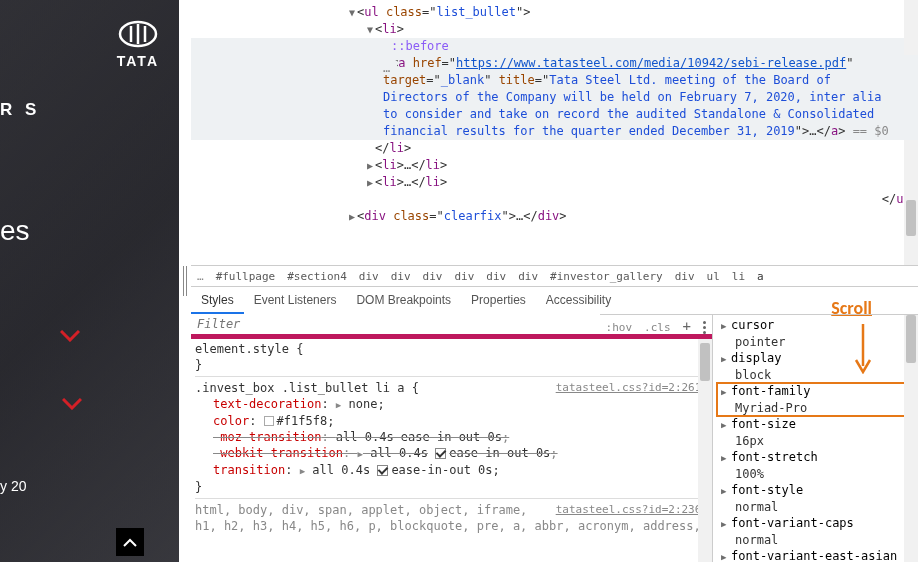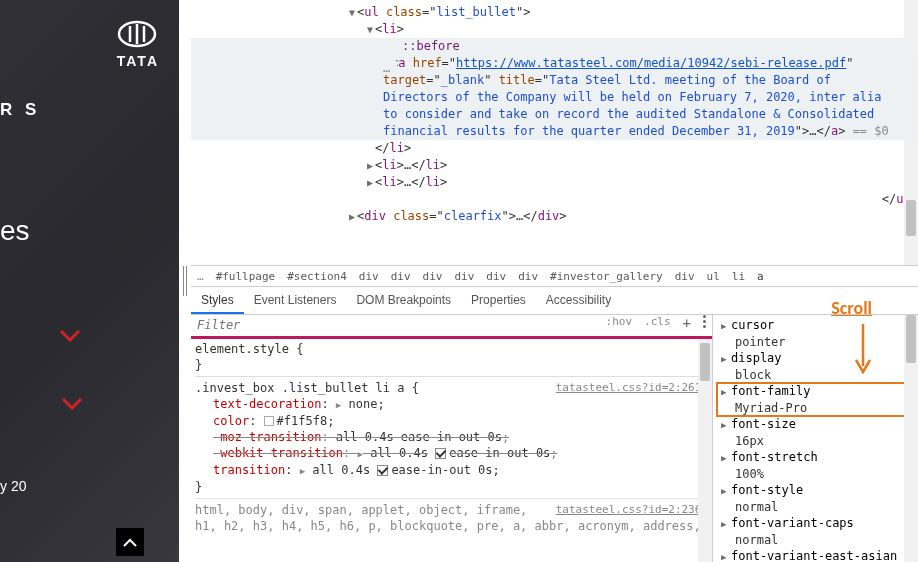--- a/index.html
+++ b/index.html
@@ -20,21 +20,21 @@
   height: 562px;
   background: linear-gradient(rgba(40,40,50,0.55), rgba(40,40,50,0.55)),
               linear-gradient(135deg, #3a3a3a 0%, #2a2a2a 50%, #4a4a4a 100%);
   color: #fff;
   overflow: hidden;
 }
 .left-panel .logo {
   position: absolute;
   top: 20px;
   right: 20px;
-  text-align: left;
+  text-align: center;
 }
 .left-panel .logo .tata-mark {
   width: 40px;
   height: 28px;
   margin: 0 auto 2px;
 }
 .left-panel .logo-text {
   font-weight: bold;
   font-size: 14px;
   letter-spacing: 2px;
@@ -133,21 +133,21 @@
   padding: 4px 0;
 }
 .elements-pane .node {
   white-space: nowrap;
 }
 .elements-pane .tag { color: #881280; }
 .elements-pane .attr-name { color: #994500; }
 .elements-pane .attr-value { color: #1d4ed8; }
 .elements-pane .attr-value.url { color: #1155cc; text-decoration: underline; }
 .elements-pane .text-part { color: #333; }
-.elements-pane .pseudo { color: #701a75; margin-left: 11px; }
+.elements-pane .pseudo { color: #8b5cf6; }
 .elements-pane .comment-like { color: #888; }
 .expand-arrow {
   display: inline-block;
   width: 8px;
   color: #6e6e6e;
   font-size: 10px;
 }
 .elements-pane .highlighted-block {
   background: #eef1f3;
 }
@@ -208,24 +208,24 @@
   width: 522px;
   border-right: 1px solid #ccc;
   display: flex;
   flex-direction: column;
   font-family: Consolas, monospace;
   font-size: 12px;
   color: #333;
   position: relative;
 }
 .styles-toolbar {
-  border-bottom: 3px solid #be185d;
+  border-bottom: 5px solid #be185d;
   height: 24px;
   display: flex;
-  align-items: flex-start;
+  align-items: flex-end;
 }
 .styles-toolbar input {
   flex: 1;
   border: none;
   padding: 3px 6px;
   font-style: italic;
   font-family: Consolas, monospace;
   font-size: 12px;
   outline: none;
 }

